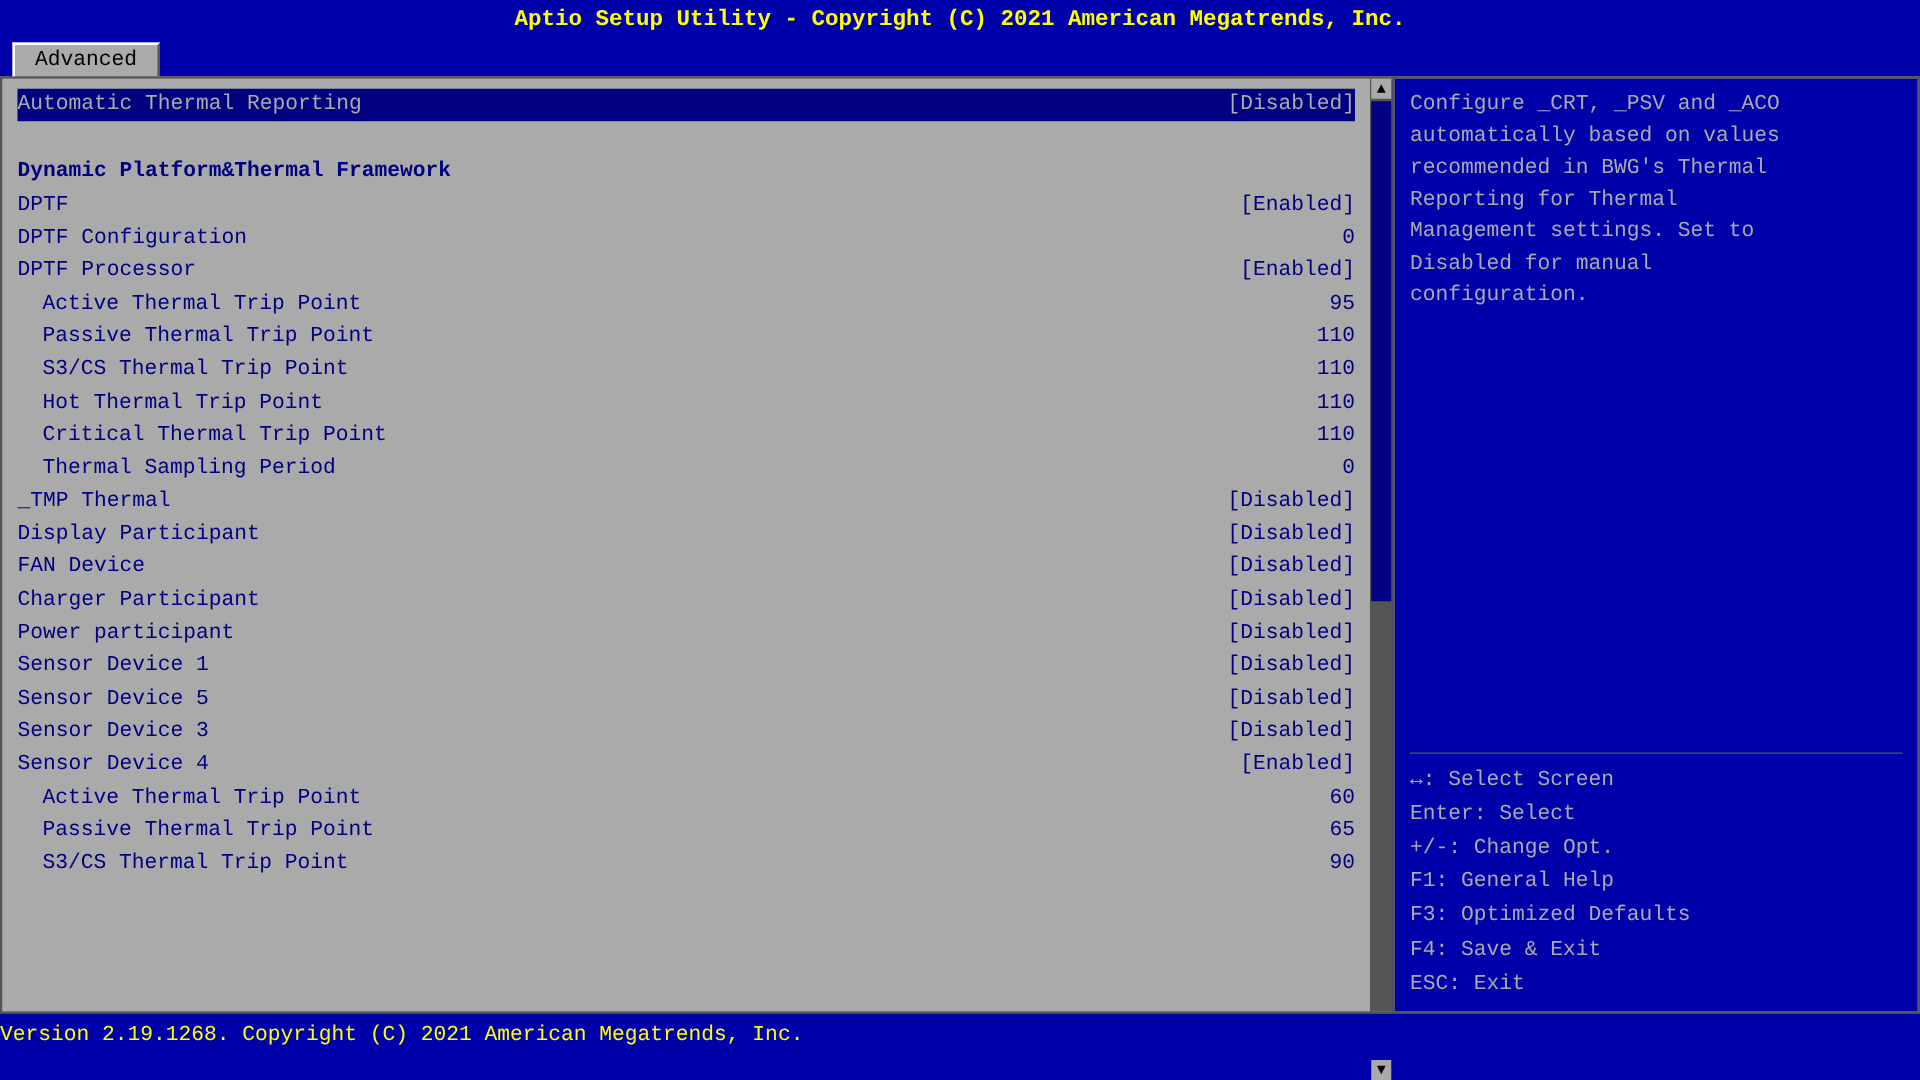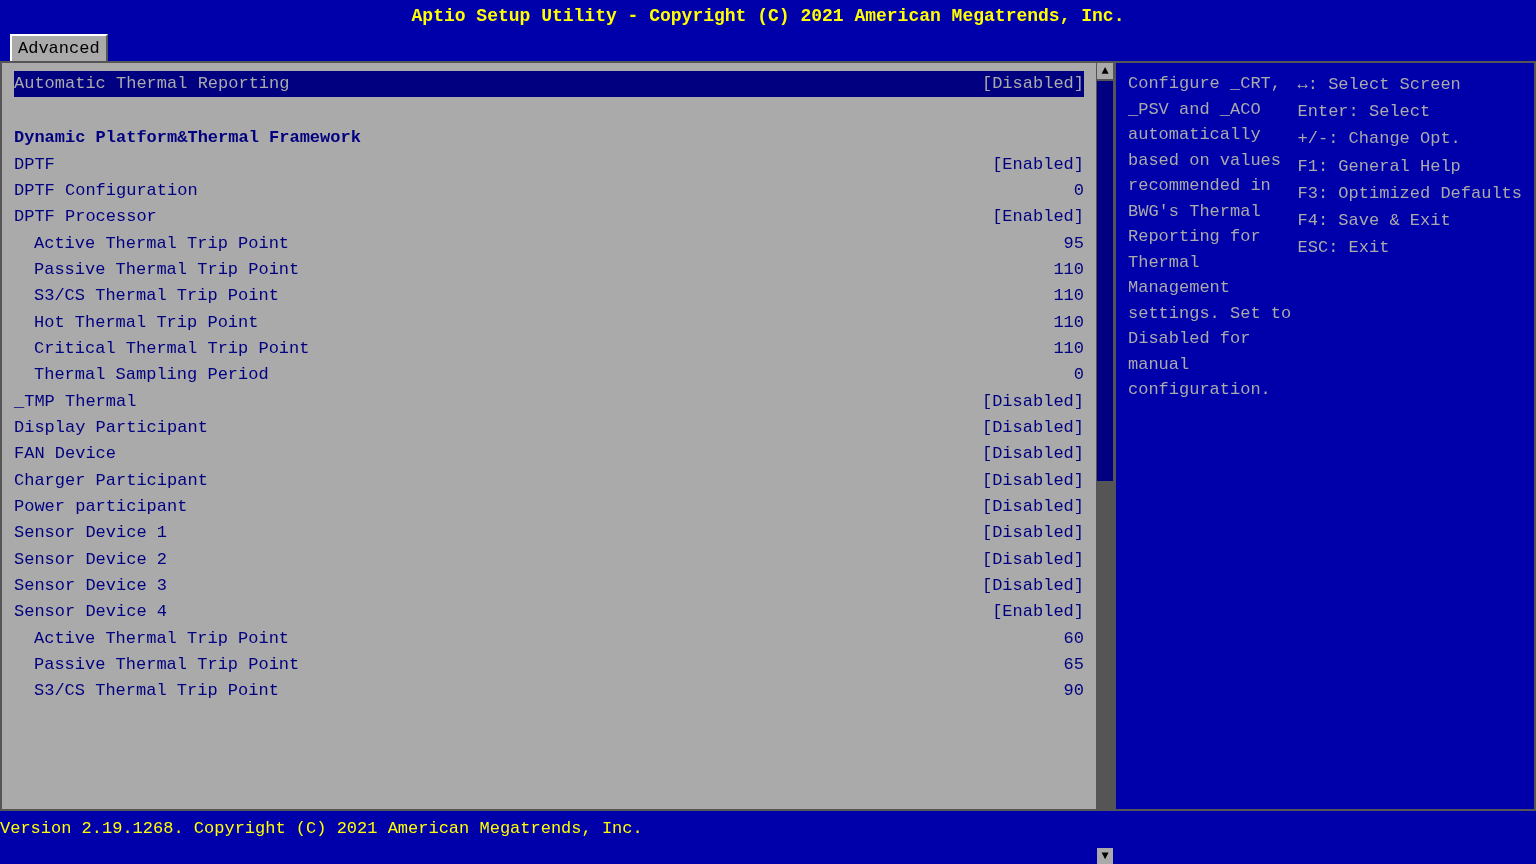--- a/index.html
+++ b/index.html
@@ -25,21 +25,21 @@
     
     #tab-bar {
       background: #0000aa;
       padding: 2px 0 0 10px;
     }
 
     #advanced-tab {
       display: inline-block;
       background: #aaaaaa;
       color: #000000;
-      padding: 3px 6px;
+      padding: 3px 16px;
       font-size: 17px;
       border-top: 2px solid #ffffff;
       border-left: 2px solid #ffffff;
       border-right: 2px solid #555555;
     }
 
     
     #main-content {
       display: flex;
       background: #aaaaaa;
@@ -99,21 +99,21 @@
     }
 
     
     #right-panel {
       width: 420px;
       background: #0000aa;
       color: #aaaaaa;
       padding: 8px 12px;
       border-left: 2px solid #555555;
       display: flex;
-      flex-direction: row;
+      flex-direction: column;
     }
 
     #help-text {
       color: #aaaaaa;
       font-size: 17px;
       line-height: 1.5;
       flex: 1;
     }
 
     #divider-line {
@@ -252,21 +252,21 @@
         </div>
         <div class="setting-row">
           <span class="setting-label">Power participant</span>
           <span class="setting-value">[Disabled]</span>
         </div>
         <div class="setting-row">
           <span class="setting-label">Sensor Device 1</span>
           <span class="setting-value">[Disabled]</span>
         </div>
         <div class="setting-row">
-          <span class="setting-label">Sensor Device 2</span>
+          <span class="setting-label">Sensor Device 5</span>
           <span class="setting-value">[Disabled]</span>
         </div>
         <div class="setting-row">
           <span class="setting-label">Sensor Device 3</span>
           <span class="setting-value">[Disabled]</span>
         </div>
         <div class="setting-row">
           <span class="setting-label">Sensor Device 4</span>
           <span class="setting-value">[Enabled]</span>
         </div>

